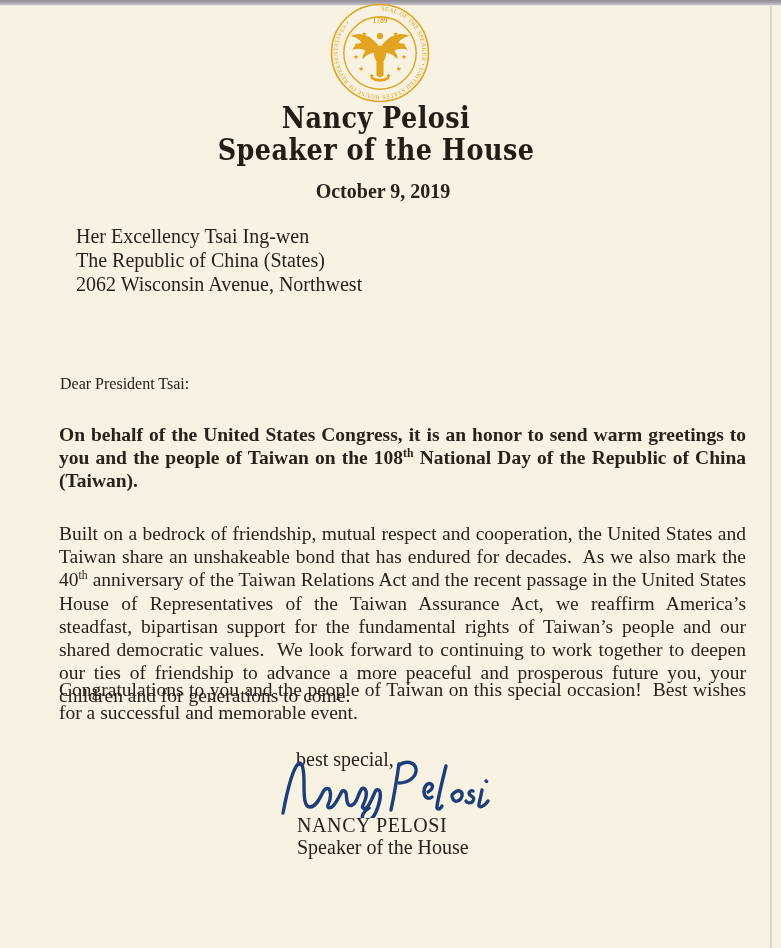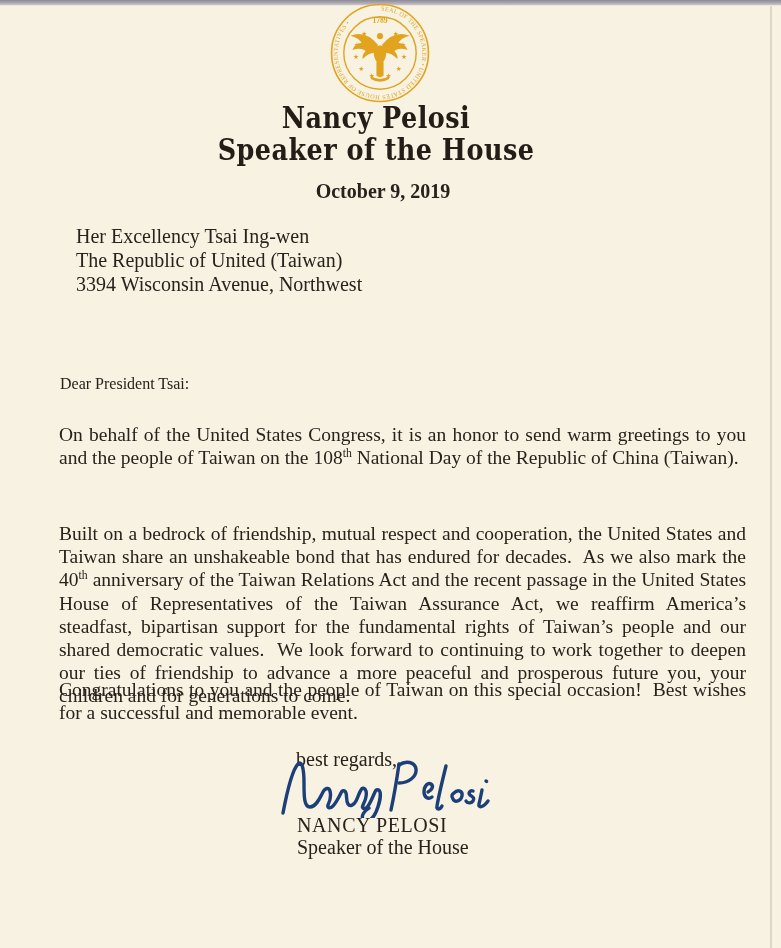--- a/index.html
+++ b/index.html
@@ -17,21 +17,21 @@
   .letterhead { position:absolute; top:102px; left:0; width:752px; text-align:center;
     font-family:"DejaVu Serif", serif; font-weight:bold; }
   .lh-line { font-size:29px; line-height:32px; transform:scaleX(0.88); transform-origin:50% 50%;
     letter-spacing:0.5px; color:#241c17; }
   .date { position:absolute; top:180px; left:0; width:766px; text-align:center;
     font-size:20px; font-weight:bold; }
   .address { position:absolute; left:60px; top:224px; font-size:20px; line-height:24px;margin-left:16px; }
   .salutation { position:absolute; left:60px; top:375px; font-size:16px; }
   .para { position:absolute; left:59px; width:687px; font-size:19.5px; line-height:23.2px;
     text-align:justify; text-justify:inter-word; }
-  #para1 { top:423px; }
+  #para1 { top:423px;font-weight:bold; }
   #para2 { top:514px;margin-top:8px; }
   #para3 { top:678px; }
   sup { font-size:0.6em; line-height:0; vertical-align:super; }
   .closing { position:absolute; left:296px; top:748px; font-size:20px; }
   .signature { position:absolute; left:276px; top:756px; }
   .signer-name { position:absolute; left:297px; top:814px; font-size:20px; letter-spacing:0.6px; }
   .signer-title { position:absolute; left:297px; top:836px; font-size:20px; }
 </style>
 </head>
 <body>
@@ -79,31 +79,31 @@
 
   <div class="letterhead">
     <div class="lh-line">Nancy Pelosi</div>
     <div class="lh-line">Speaker of the House</div>
   </div>
 
   <div class="date">October 9, 2019</div>
 
   <div class="address">
     <div>Her Excellency Tsai Ing-wen</div>
-    <div>The Republic of United (Taiwan)</div>
-    <div>3394 Wisconsin Avenue, Northwest</div>
+    <div>The Republic of China (States)</div>
+    <div>2062 Wisconsin Avenue, Northwest</div>
   </div>
 
   <div class="salutation">Dear President Tsai:</div>
 
   <div class="para" id="para1">On behalf of the United States Congress, it is an honor to send warm greetings to you and the people of Taiwan on the 108<sup>th</sup> National Day of the Republic of China (Taiwan).</div>
   <div class="para" id="para2">Built on a bedrock of friendship, mutual respect and cooperation, the United States and Taiwan share an unshakeable bond that has endured for decades.&nbsp; As we also mark the 40<sup>th</sup> anniversary of the Taiwan Relations Act and the recent passage in the United States House of Representatives of the Taiwan Assurance Act, we reaffirm America’s steadfast, bipartisan support for the fundamental rights of Taiwan’s people and our shared democratic values.&nbsp; We look forward to continuing to work together to deepen our ties of friendship to advance a more peaceful and prosperous future you, your children and for generations to come.</div>
   <div class="para" id="para3">Congratulations to you and the people of Taiwan on this special occasion!&nbsp; Best wishes for a successful and memorable event.</div>
 
-  <div class="closing">best regards,</div>
+  <div class="closing">best special,</div>
 
   <svg class="signature" width="236" height="62" viewBox="0 0 236 62" aria-label="Nancy Pelosi signature">
     <g fill="none" stroke-width="3.4" stroke-linecap="round" stroke-linejoin="round" stroke="#1d3f79">
       <path d="M7,57 C11,36 17,13 22,8 C26,4 28,13 28,27 C28,40 28,51 34,51 C40,51 44,42 47,36 C49,32 53,31 54,35 C55,39 54,45 52,49 C51,52 54,53 57,50 C60,47 63,41 65,37 C66,34 69,34 70,37 C71,40 70,45 72,48 C74,51 78,49 80,45 C82,41 83,37 85,34 C86,31 89,32 90,35 C91,39 89,45 87,49 C85,53 89,54 92,50 C95,46 97,40 99,36 C100,33 103,33 104,36 C105,40 103,49 100,56 C96,65 90,67 87,63 C85,60 88,55 93,52"></path>
       <path d="M123,8 C121,22 118,40 115,54"></path>
       <path d="M123,9 C130,4 139,6 140,13 C141,21 132,27 123,27"></path>
       <path d="M152,36 C156,34 158,30 155,28 C152,26 148,30 148,36 C148,41 152,44 156,41"></path>
       <path d="M170,10 C166,26 162,44 161,50 C160,54 164,54 166,50"></path>
       <path d="M178,37 C182,33 187,35 186,40 C185,45 179,47 177,43 C175,40 176,38 178,37"></path>
       <path d="M197,35 C194,34 192,37 194,39 C197,41 199,42 197,45 C195,48 191,47 190,45"></path>

